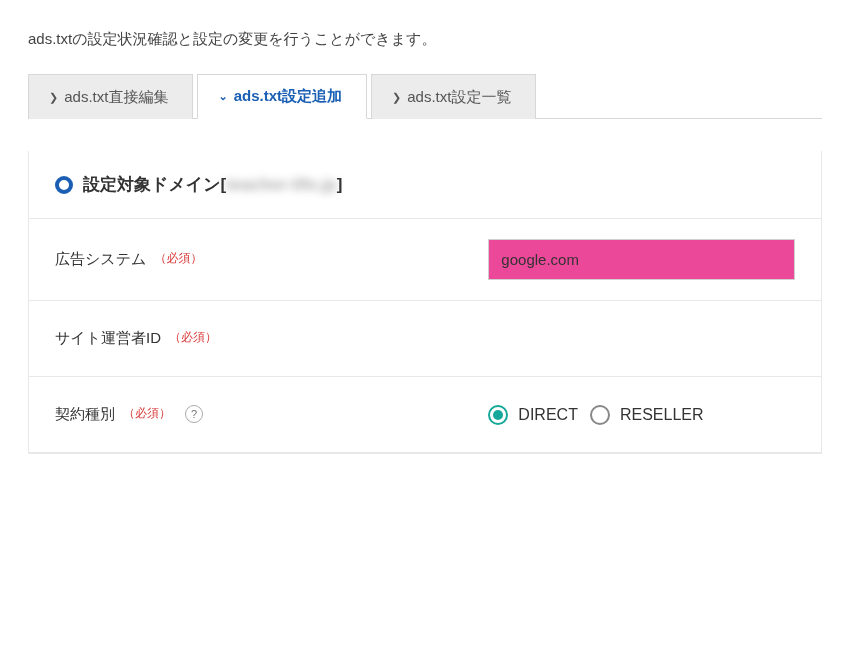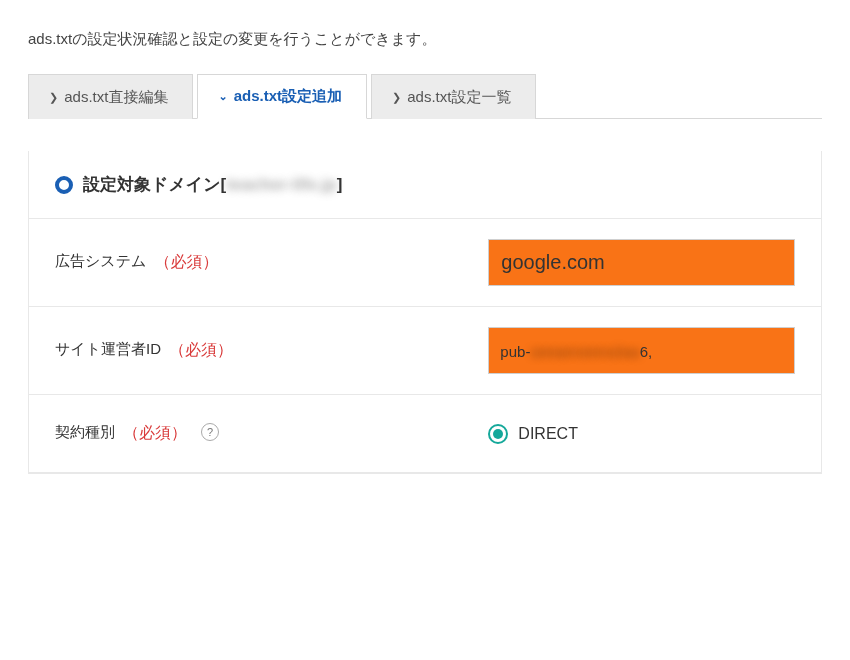--- a/index.html
+++ b/index.html
@@ -98,43 +98,43 @@
       align-items: flex-start;
       gap: 8px;
       color: #333;
     }
     .form-input-cell {
       flex: 1;
       padding: 20px 26px 20px 0;
     }
     .required {
       color: #d93a3a;
-      font-size: 16px;
+      font-size: 12px;
       font-weight: normal;
     }
     .help-icon {
       width: 18px;
       height: 18px;
       border: 1px solid #aaa;
       border-radius: 50%;
       display: inline-flex;
       align-items: center;
       justify-content: center;
       font-size: 11px;
       color: #777;
       cursor: pointer;
       margin-left: 6px;
     }
     .text-input {
       width: 100%;
       padding: 11px 12px;
       border: 1px solid #cfcfcf;
-      font-size: 20px;
-      color: #333;
-      background: #f97316;
+      font-size: 15px;
+      color: #333;
+      background: #ec4899;
     }
     .text-input.focused {
       border: 2px solid #000000;
     }
     .radio-group {
       display: flex;
       flex-direction: row;
       gap: 12px;
     }
     .radio-option {
@@ -222,42 +222,38 @@
     <div class="form-input-cell">
       <input type="text" class="text-input" value="google.com" style="">
     </div>
   </div>
 
   <div class="form-row">
     <div class="form-label-cell">
       <span>サイト運営者ID</span>
       <span class="required">（必須）</span>
     </div>
-    <div class="form-input-cell">
-      <div class="input-blur-wrap">
-        <input type="text" class="text-input" value="" style="color: transparent;">
-        <div class="blur-overlay">
-          <span class="visible-tail">pub-</span><span>seeaeroeera3aa</span><span class="visible-tail">6,</span>
-        </div>
-      </div>
-    </div>
   </div>
 
   <div class="form-row">
     <div class="form-label-cell">
       <span>契約種別</span>
       <span class="required">（必須）</span>
       <span class="help-icon">?</span>
     </div>
     <div class="form-input-cell">
       <div class="radio-group">
         <label class="radio-option">
           <span class="radio-dot selected"></span>
           <span>DIRECT</span>
         </label>
+        <label class="radio-option">
+          <span class="radio-dot"></span>
+          <span>RESELLER</span>
+        </label>
       </div>
     </div>
   </div>
 
   <div class="form-row">
   </div>
 
 </div>
 
 </body></html>

